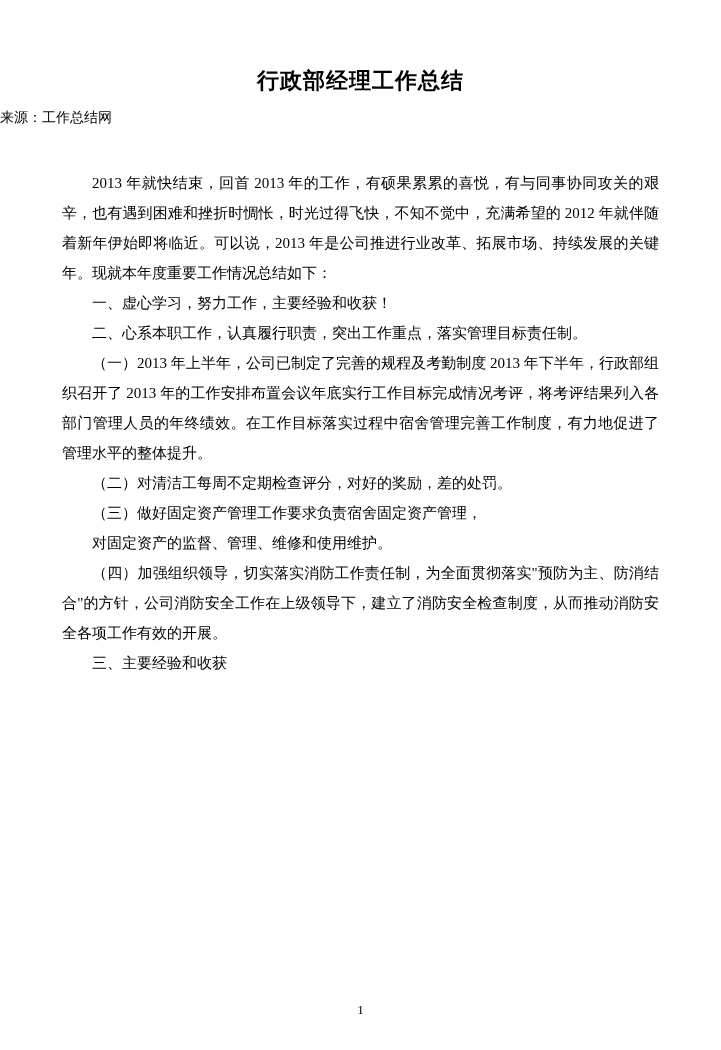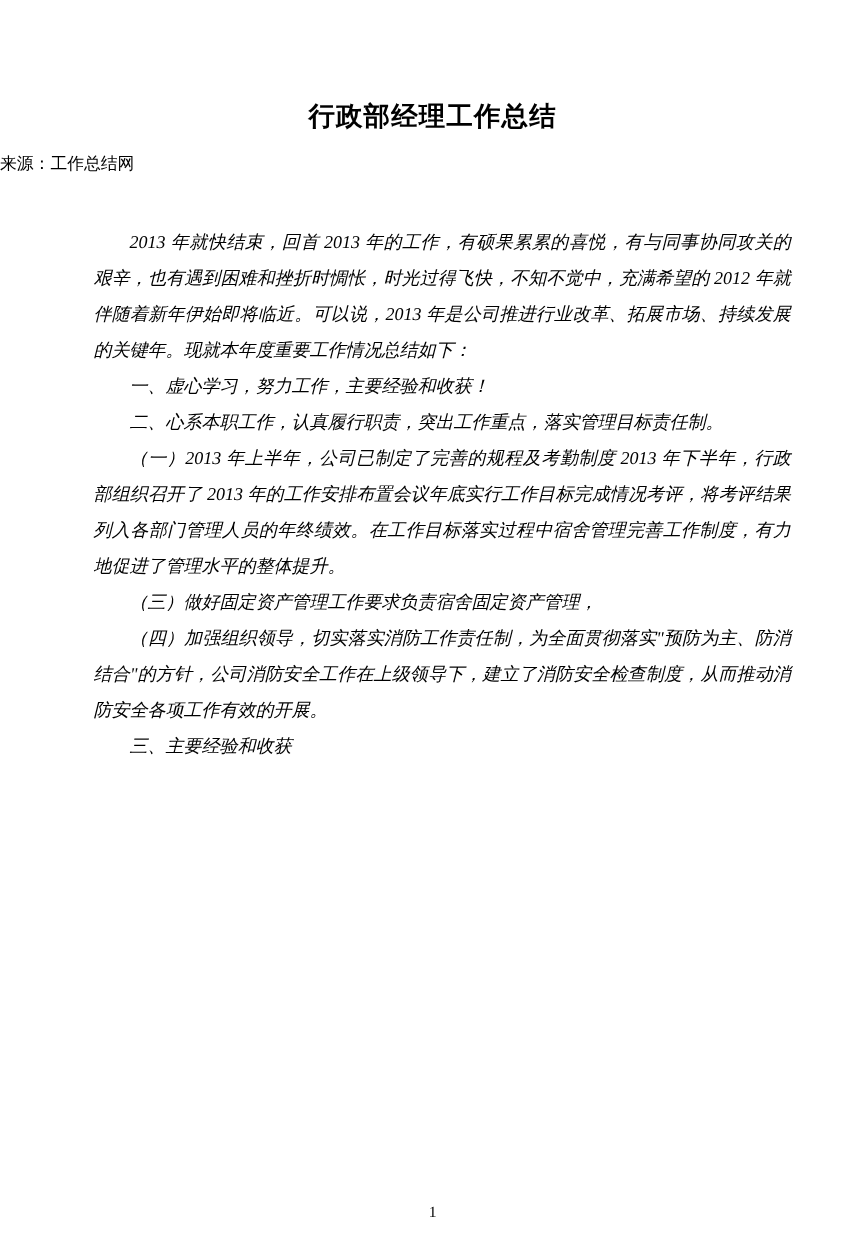--- a/index.html
+++ b/index.html
@@ -11,40 +11,39 @@
     position: relative;
     width: 721px;
     height: 1050px;
     background: #ffffff;
     color: #000000;
     font-family: "Liberation Serif", "DejaVu Serif", serif;
     overflow: hidden;
     box-sizing: border-box;
   }
   .doc-title {
-    margin: 16px;
+    margin: 0;
     padding-top: 66px;
     text-align: center;
     font-size: 22px;
     font-weight: 700;
     line-height: 30px;
     letter-spacing: 1px;
   }
   .doc-subtitle {
     margin-top: 12px;
     text-align: left;
     font-size: 14px;
     line-height: 20px;
   }
   .doc-body {
-    margin: 40px 62px 0 78px;
+    margin: 40px 62px 0 62px;
     font-size: 15px;
     line-height: 30px;
     text-align: justify;
-    font-style: italic;
   }
   .doc-body p {
     margin: 0;
     text-indent: 2em;
     word-break: break-all;
   }
   .doc-footer {
     position: absolute;
     left: 0;
     right: 0;
@@ -60,21 +59,23 @@
 <div class="page">
   <h1 class="doc-title">行政部经理工作总结</h1>
 
   <div class="doc-subtitle">来源：工作总结网</div>
 
   <div class="doc-body">
     <p>2013 年就快结束，回首 2013 年的工作，有硕果累累的喜悦，有与同事协同攻关的艰辛，也有遇到困难和挫折时惆怅，时光过得飞快，不知不觉中，充满希望的 2012 年就伴随着新年伊始即将临近。可以说，2013 年是公司推进行业改革、拓展市场、持续发展的关键年。现就本年度重要工作情况总结如下：</p>
     <p>一、虚心学习，努力工作，主要经验和收获！</p>
     <p>二、心系本职工作，认真履行职责，突出工作重点，落实管理目标责任制。</p>
     <p>（一）2013 年上半年，公司已制定了完善的规程及考勤制度 2013 年下半年，行政部组织召开了 2013 年的工作安排布置会议年底实行工作目标完成情况考评，将考评结果列入各部门管理人员的年终绩效。在工作目标落实过程中宿舍管理完善工作制度，有力地促进了管理水平的整体提升。</p>
+    <p>（二）对清洁工每周不定期检查评分，对好的奖励，差的处罚。</p>
     <p>（三）做好固定资产管理工作要求负责宿舍固定资产管理，</p>
+    <p>对固定资产的监督、管理、维修和使用维护。</p>
     <p>（四）加强组织领导，切实落实消防工作责任制，为全面贯彻落实"预防为主、防消结合"的方针，公司消防安全工作在上级领导下，建立了消防安全检查制度，从而推动消防安全各项工作有效的开展。</p>
     <p>三、主要经验和收获</p>
   </div>
 
   <div class="doc-footer">
     <span>1</span>
   </div>
 </div>
 
 </body></html>

